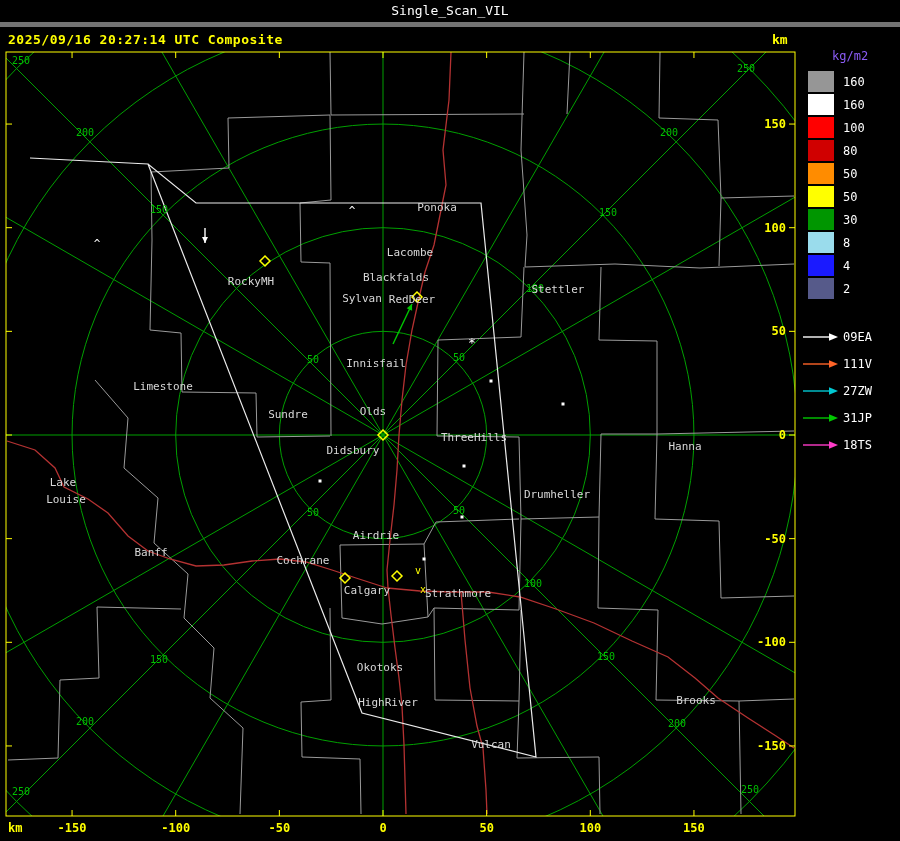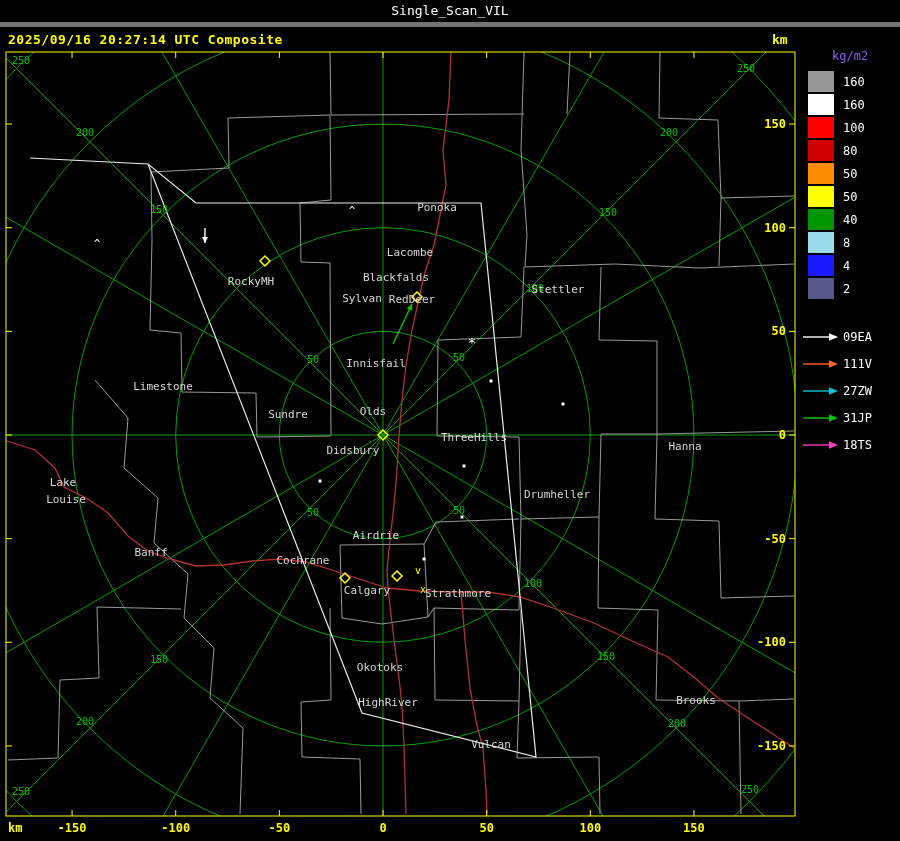--- a/index.html
+++ b/index.html
@@ -225,21 +225,21 @@
       <div class="lrow">
         <span class="sw" style="background: rgb(255, 140, 0);"></span>
         <span class="lv">50</span>
       </div>
       <div class="lrow">
         <span class="sw" style="background: rgb(255, 255, 0);"></span>
         <span class="lv">50</span>
       </div>
       <div class="lrow">
         <span class="sw" style="background: rgb(0, 150, 0);"></span>
-        <span class="lv">40</span>
+        <span class="lv">30</span>
       </div>
       <div class="lrow">
         <span class="sw" style="background: rgb(154, 220, 236);"></span>
         <span class="lv">8</span>
       </div>
       <div class="lrow">
         <span class="sw" style="background: rgb(26, 26, 255);"></span>
         <span class="lv">4</span>
       </div>
       <div class="lrow">

